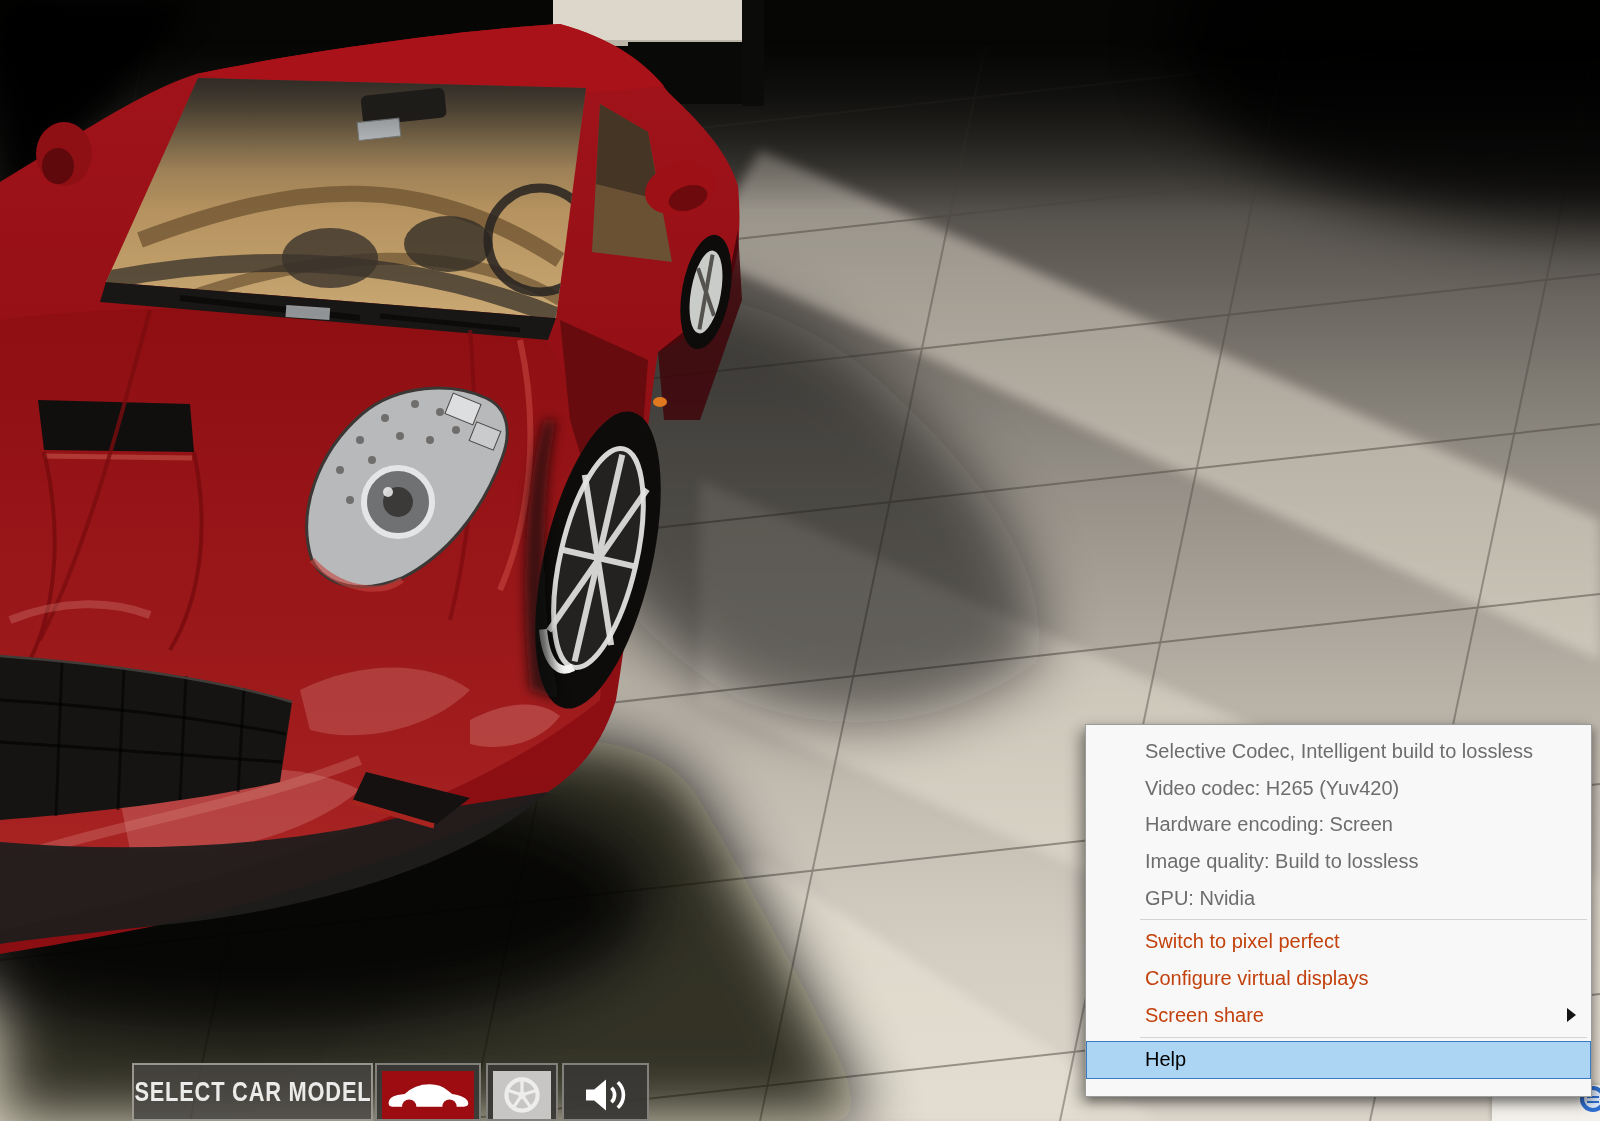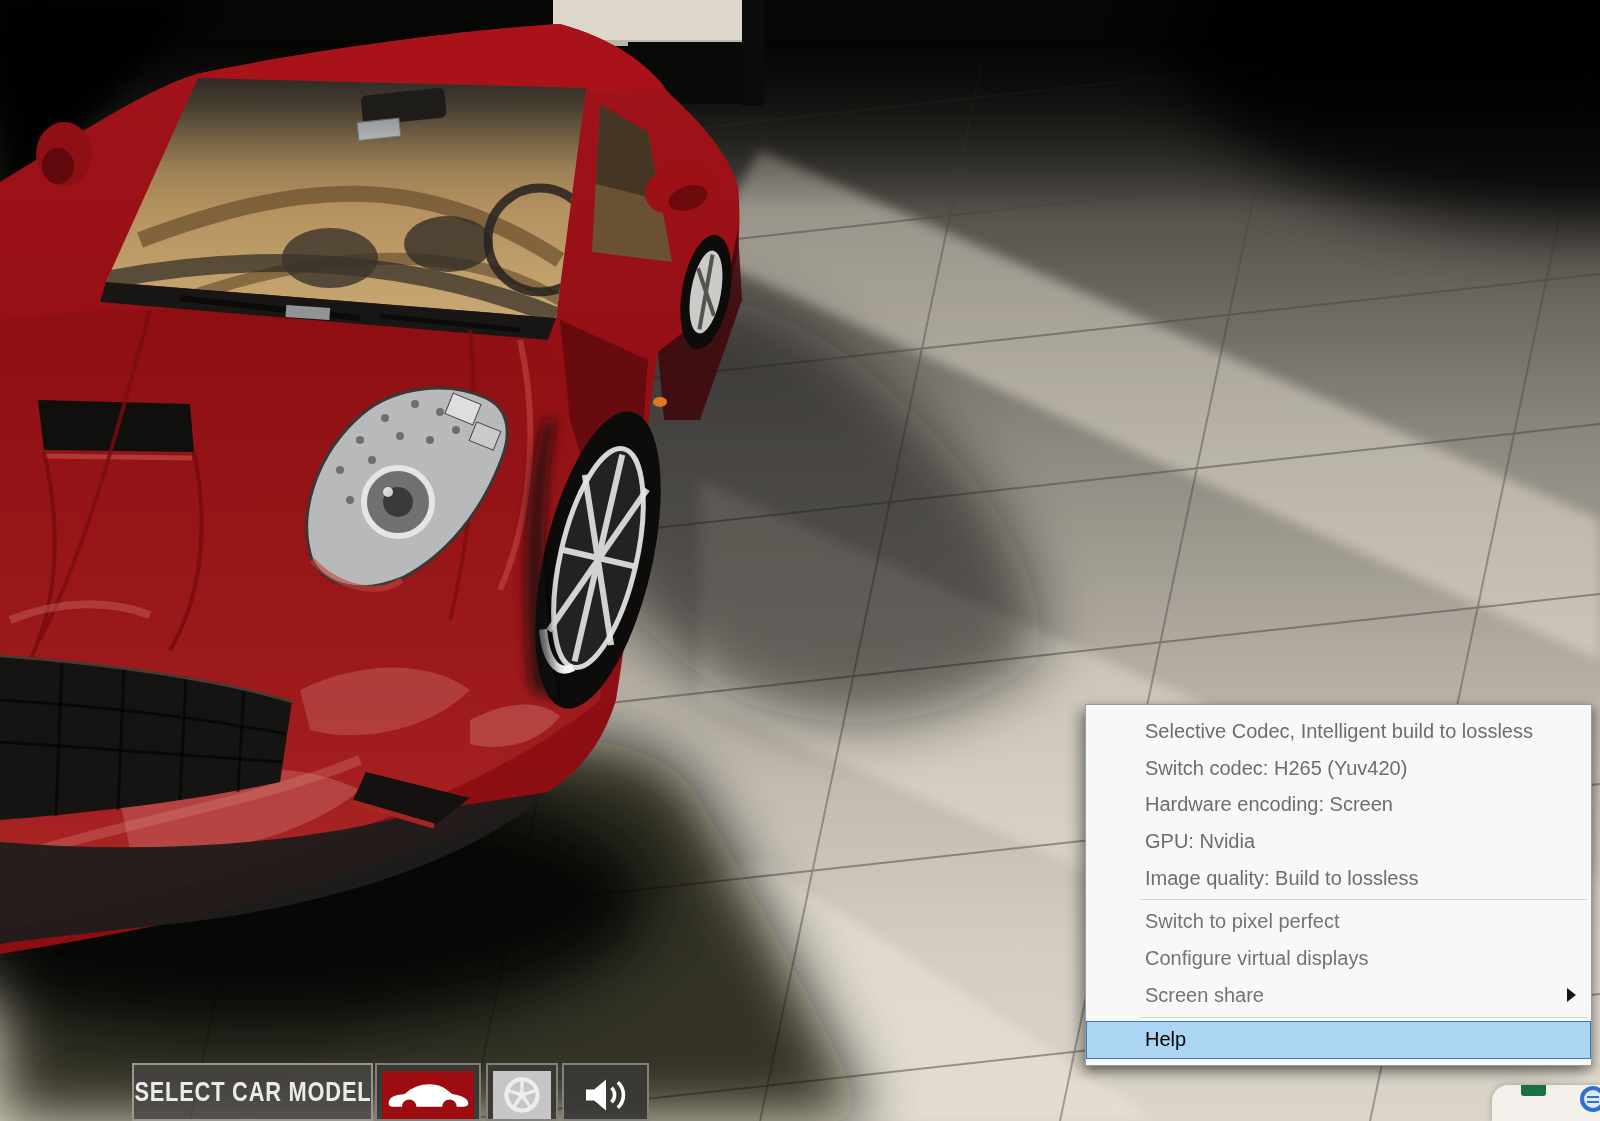--- a/index.html
+++ b/index.html
@@ -17,25 +17,25 @@
     background:rgba(56,55,52,0.92);border:2px solid rgba(148,146,140,0.8);cursor:pointer;}
   .icon-btn .inner{position:absolute;left:5px;right:5px;top:6px;bottom:0;
     display:flex;align-items:center;justify-content:center;}
   .btn-car{left:375px;width:106px;}
   .btn-car .inner{background:#9c0c10;}
   .btn-wheel{left:486px;width:72px;}
   .btn-wheel .inner{background:#c7c6c4;}
   .btn-sound{left:562px;width:87px;}
 
   
-  .menu{position:absolute;left:1085px;top:704px;width:505px;box-sizing:content-box;
-    background:#f8f8f8;border:1px solid #9b9b9b;padding:8px 0 6px;
+  .menu{position:absolute;left:1085px;top:724px;width:505px;box-sizing:content-box;
+    background:#f8f8f8;border:1px solid #9b9b9b;padding:8px 0 17px;
     box-shadow:-5px 6px 14px rgba(0,0,0,0.40),3px 4px 8px rgba(0,0,0,0.25);z-index:10;}
   .mi{position:relative;height:36.7px;line-height:36.7px;padding-left:59px;
-    font-size:20px;color:#737373;white-space:nowrap;cursor:default;}
+    font-size:20px;color:#c2410c;white-space:nowrap;cursor:default;}
   .mi.disabled{color:#6d6d6d;}
   .menu .sep{height:1px;background:#d4d4d4;margin:3px 4px 3px 54px;}
   .mi.help{height:36px;line-height:34px;border:1px solid #3a7bbf;background:#abd5f2;
     padding-left:58px;color:#000000;}
   .submenu-arrow{position:absolute;right:15px;top:11px;width:0;height:0;
     border-top:7px solid transparent;border-bottom:7px solid transparent;
     border-left:9px solid #141414;}
 
   
   .corner-popup{position:absolute;left:1492px;top:1085px;width:108px;height:36px;
@@ -305,24 +305,24 @@
       <svg width="52" height="40" viewBox="0 0 56 44">
         <polygon fill="#ffffff" points="6,16 15,16 28,5 28,39 15,28 6,28"></polygon>
         <path d="M34,14 a11,11 0 0 1 0,16" stroke="#ffffff" stroke-width="4" fill="none"></path>
         <path d="M41,8 a19,19 0 0 1 0,28" stroke="#ffffff" stroke-width="4" fill="none"></path>
       </svg>
     </div>
   </div>
 
   <div class="menu">
     <div class="mi disabled">Selective Codec, Intelligent build to lossless</div>
-    <div class="mi disabled">Switch codec: H265 (Yuv420)</div>
+    <div class="mi disabled">Video codec: H265 (Yuv420)</div>
     <div class="mi disabled">Hardware encoding: Screen</div>
+    <div class="mi disabled">Image quality: Build to lossless</div>
     <div class="mi disabled">GPU: Nvidia</div>
-    <div class="mi disabled">Image quality: Build to lossless</div>
     <div class="sep"></div>
     <div class="mi">Switch to pixel perfect</div>
     <div class="mi">Configure virtual displays</div>
     <div class="mi">
       <span>Screen share</span>
       <span class="submenu-arrow"></span>
     </div>
     <div class="sep"></div>
     <div class="mi help">Help</div>
   </div>

